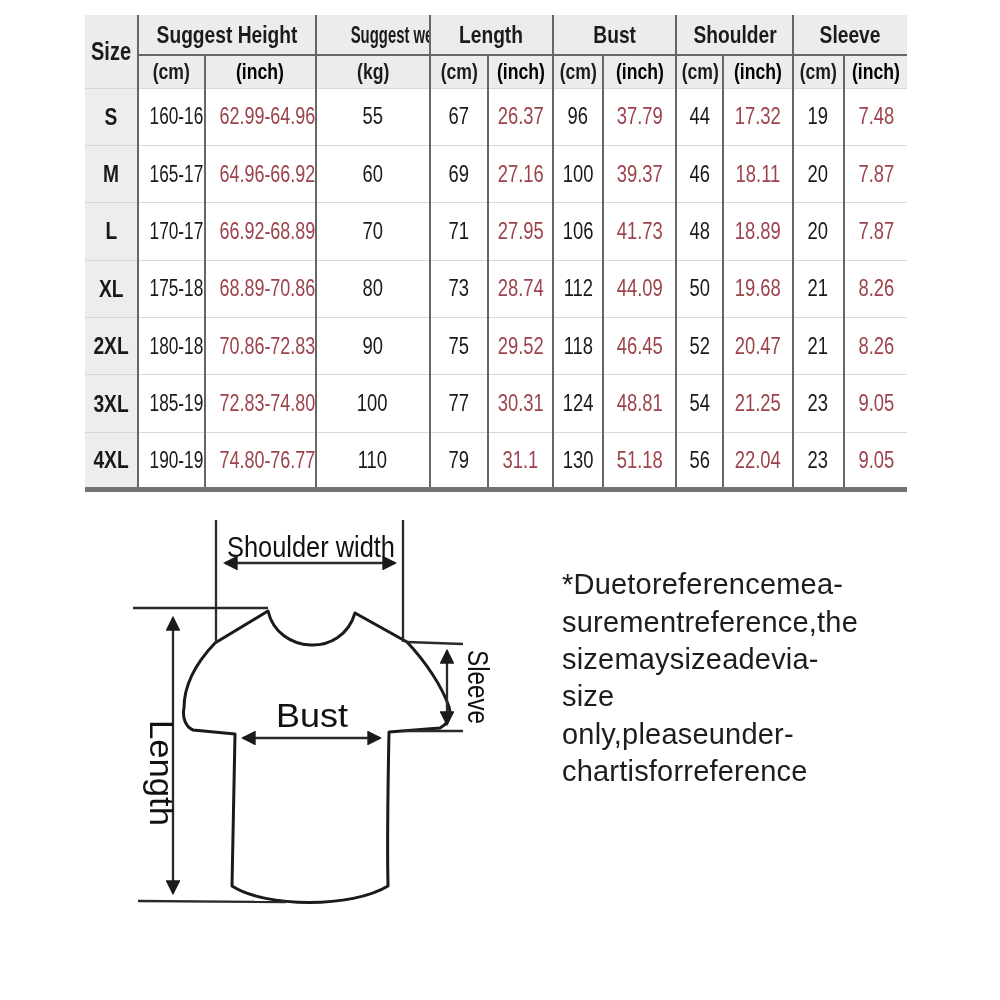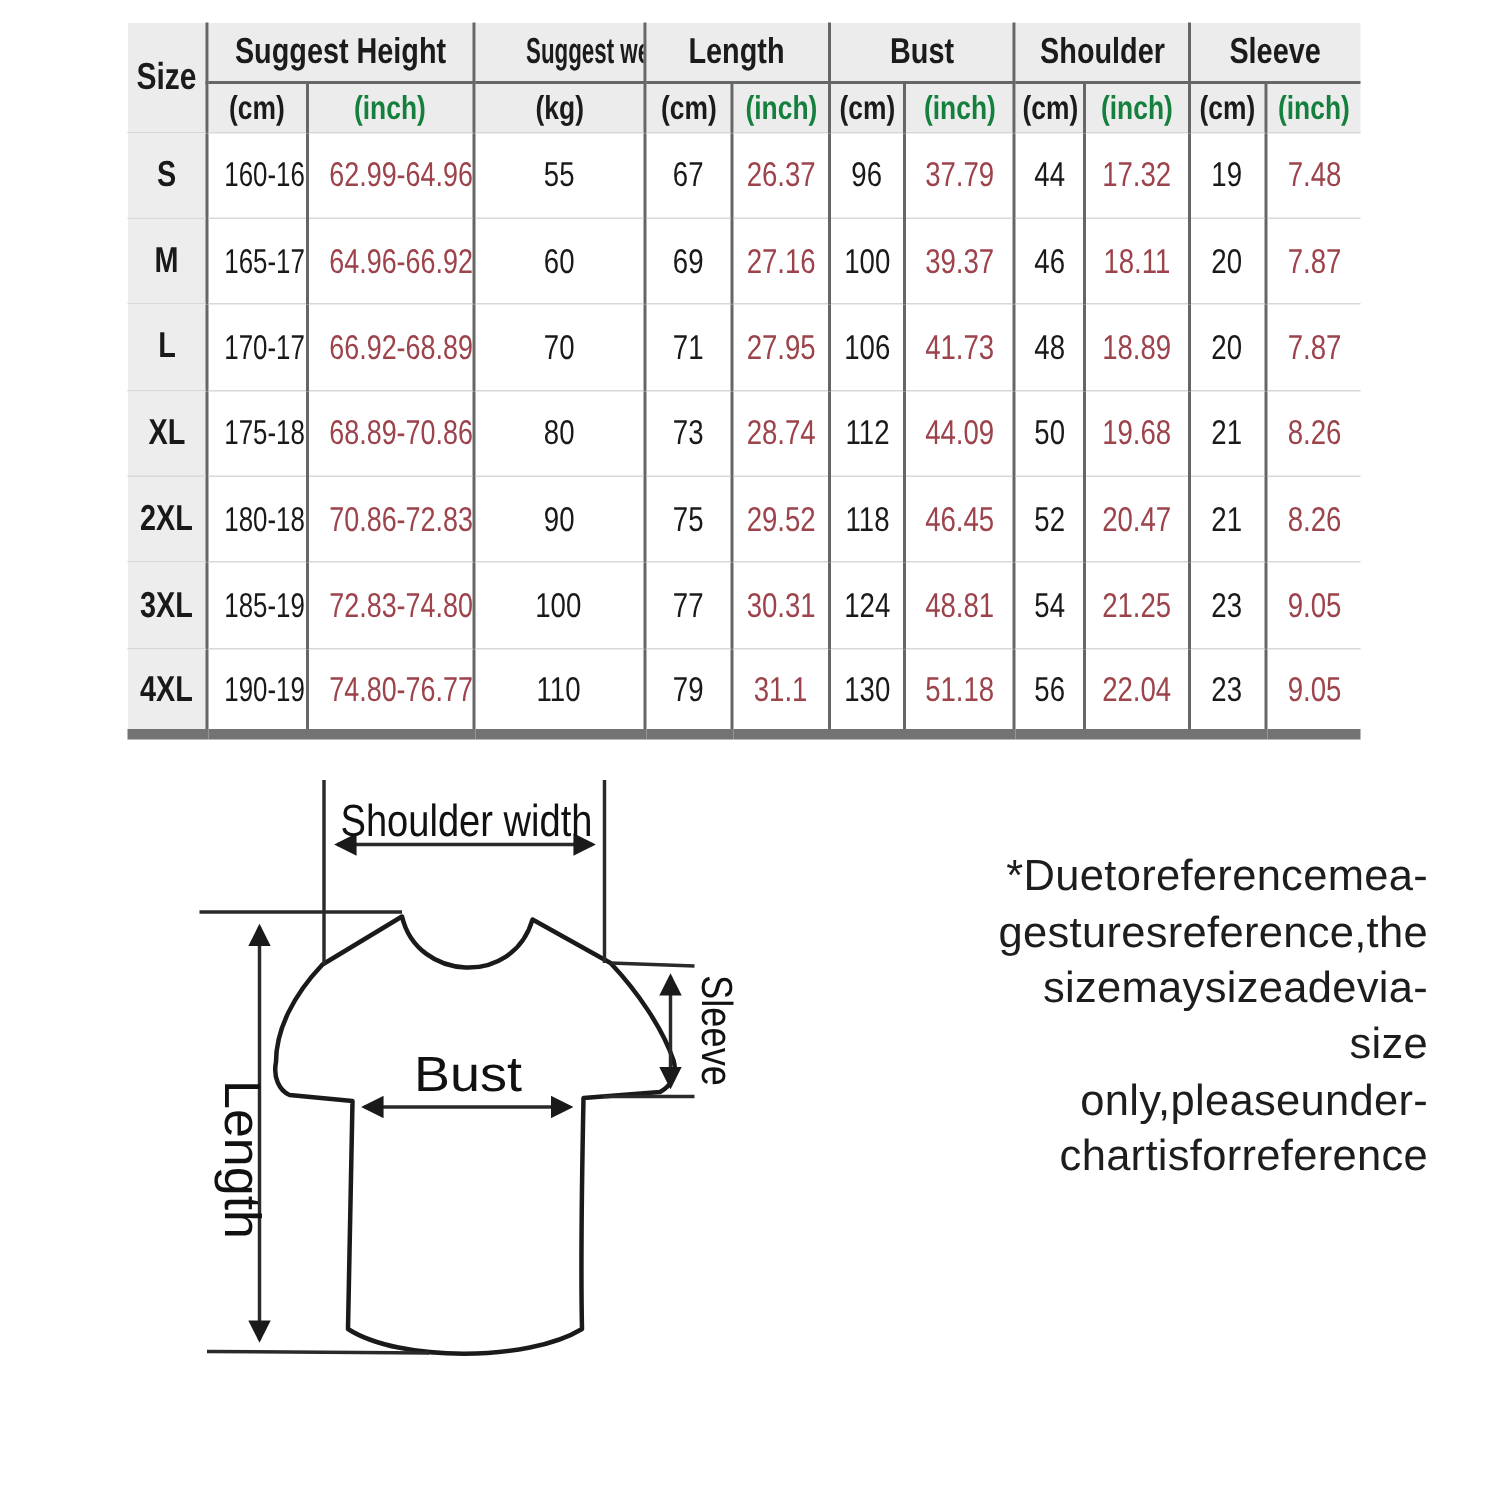--- a/index.html
+++ b/index.html
@@ -11,35 +11,35 @@
     border-collapse:collapse;table-layout:fixed;}
   .size-chart th,.size-chart td{padding:0;margin:0;text-align:center;vertical-align:middle;
     border-right:2px solid #666;overflow:hidden;}
   .size-chart th:last-child,.size-chart td:last-child{border-right:none;}
   .size-chart thead th{background:#ececec;font-weight:bold;color:#1b1b1b;font-size:24px;}
   .size-chart tr.h1{height:40px;}
   .size-chart tr.h2{height:33px;}
   .size-chart tr.h1 th.grp{border-bottom:2px solid #666;}
   .size-chart th.size-h{font-size:25px;border-bottom:1px solid #d8d8d8;}
   .size-chart tr.h2 th{font-size:22px;}
-  .size-chart th.inch-h{color:#15803d;}
+  .size-chart th.inch-h{color:#000000;}
   .size-chart tbody tr{height:57.4px;}
   .size-chart tbody td{font-size:23px;color:#191919;background:#fff;border-top:1px solid #d8d8d8;}
-  .size-chart tbody tr:last-child td{border-bottom:7px solid #737373;}
+  .size-chart tbody tr:last-child td{border-bottom:5px solid #737373;}
   .size-chart td.c-size{background:#ededed;font-weight:bold;font-size:24px;}
   .size-chart td.c-inch{color:#9c434b;}
   .sq{display:inline-block;white-space:nowrap;transform:scaleX(0.8);}
   .sq-tight{transform:scaleX(0.62);}
 
   
   .diagram{position:absolute;left:0;top:500px;width:560px;height:460px;}
 
   
   .note{position:absolute;left:562px;top:566px;width:390px;color:#1d1d1d;}
-  .note-line{display:flex;justify-content:flex-end;align-items:center;
+  .note-line{display:flex;justify-content:flex-start;align-items:center;
     height:37.4px;font-size:29px;letter-spacing:0.2px;}
   .note-line.single{justify-content:flex-start;}
   .note-line span{white-space:pre;}
 </style>
 </head>
 <body>
 
 <div class="canvas">
 
   <table class="size-chart">
@@ -229,21 +229,21 @@
   </svg>
 
   <div class="note" id="note-block">
       <div class="note-line">
         <span>*Due</span>
         <span>to</span>
         <span>reference</span>
         <span>mea-</span>
       </div>
       <div class="note-line">
-        <span>gestures</span>
+        <span>surement</span>
         <span>reference,</span>
         <span>the</span>
       </div>
       <div class="note-line">
         <span>size</span>
         <span>may</span>
         <span>size</span>
         <span>a</span>
         <span>devia-</span>
       </div>

